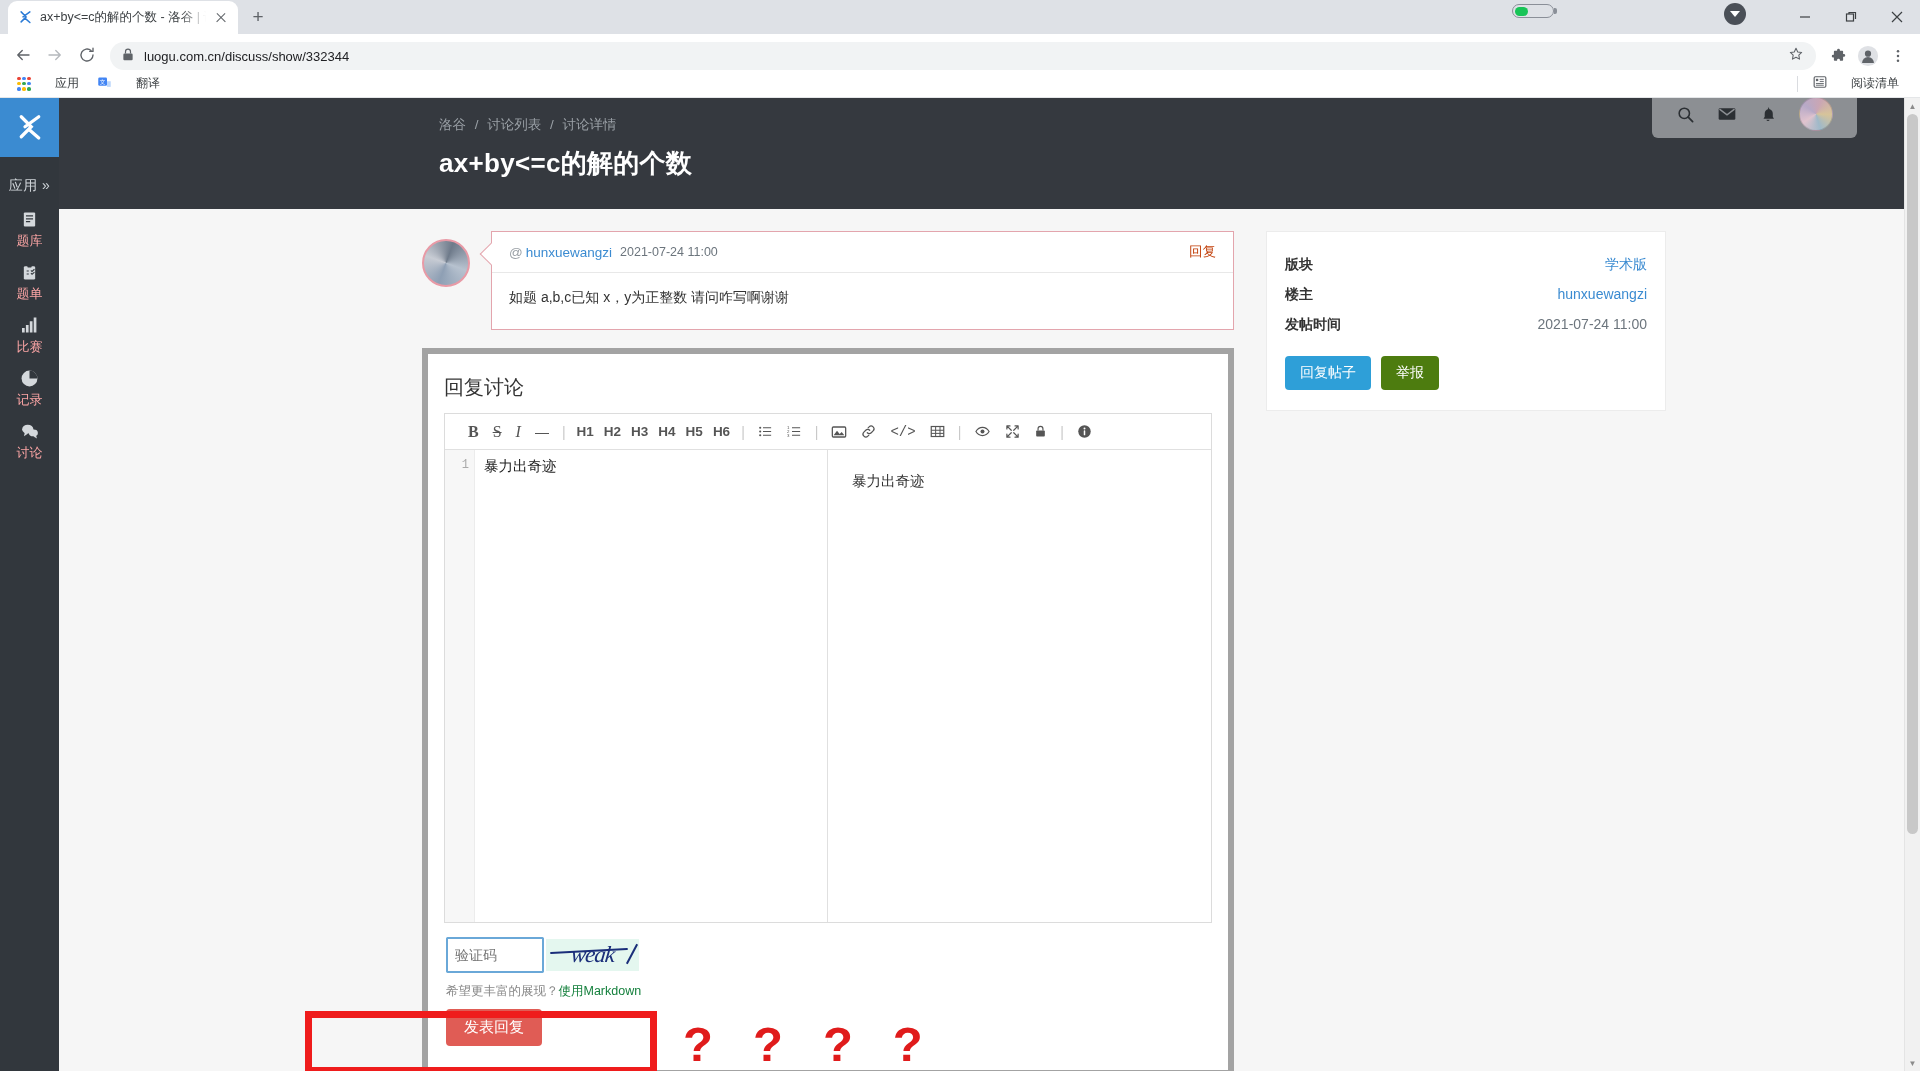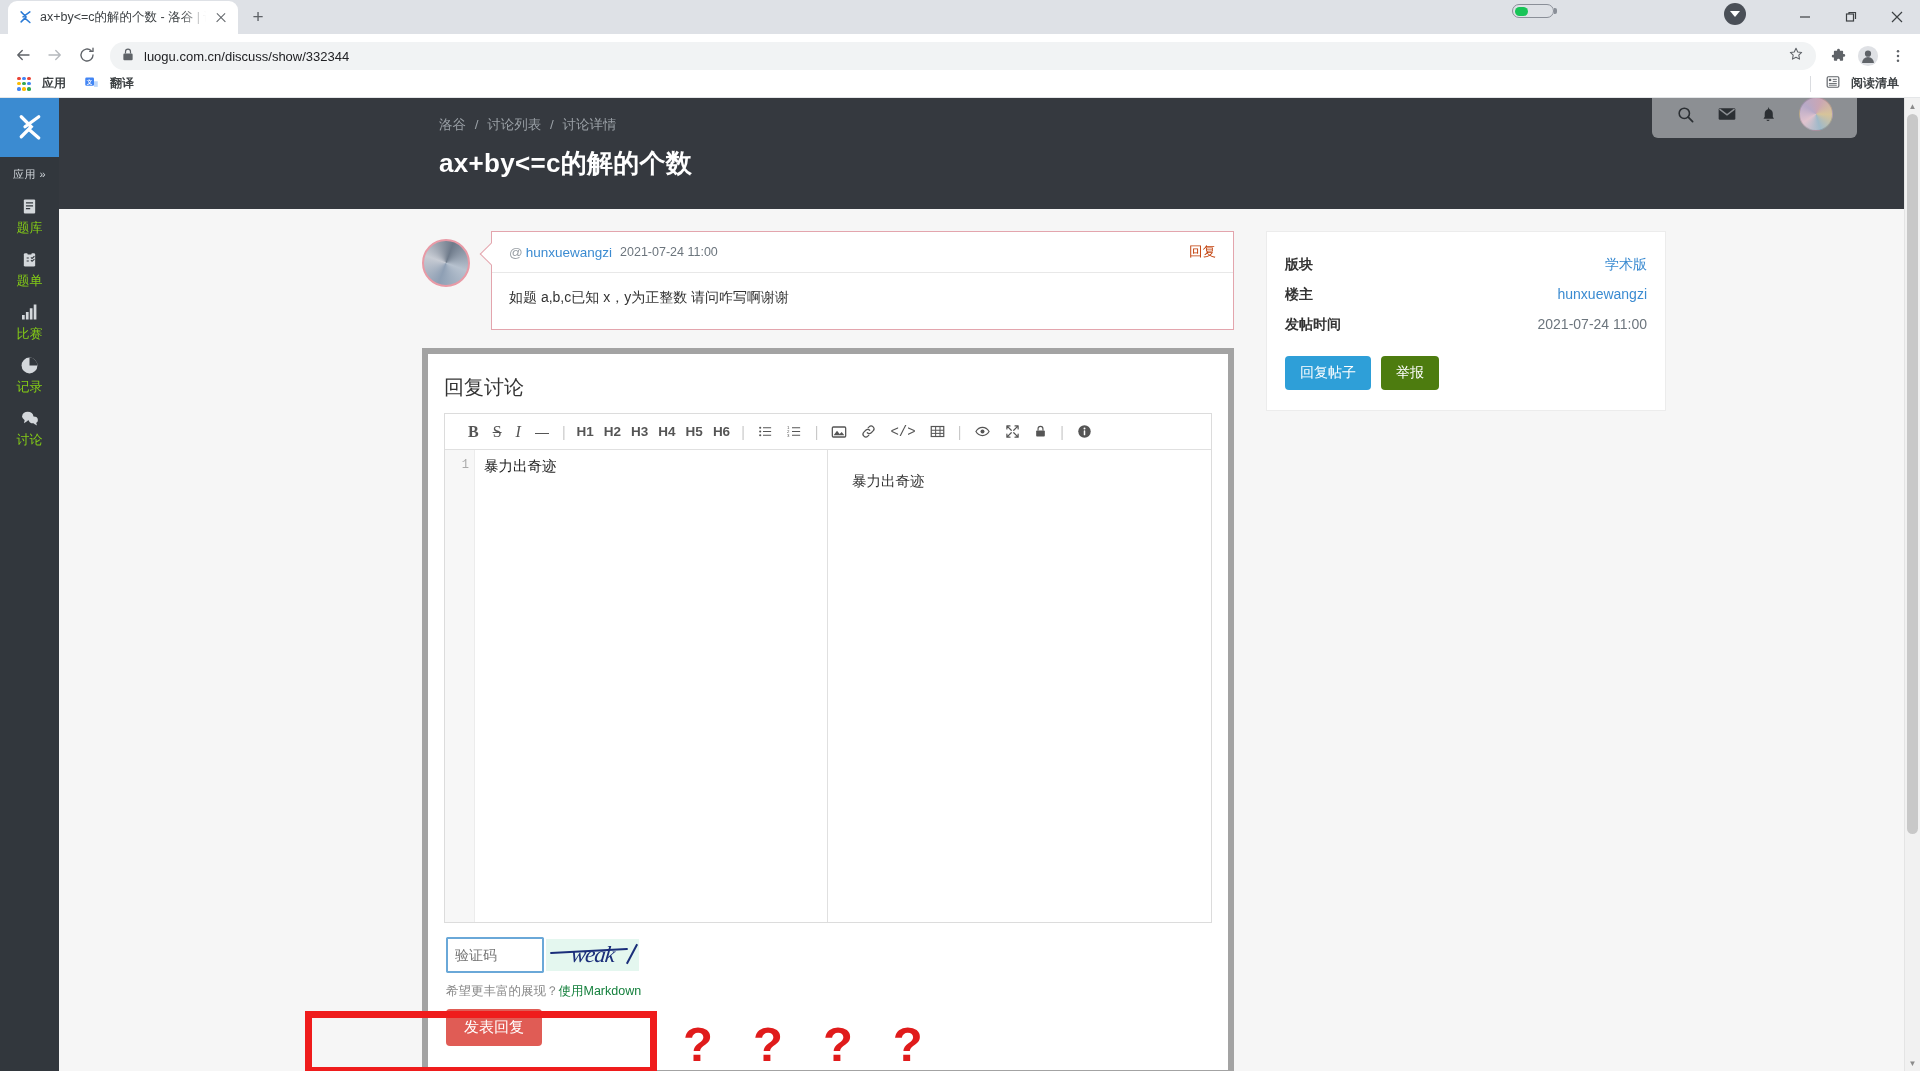--- a/index.html
+++ b/index.html
@@ -59,37 +59,37 @@
   .navbtn { width:30px;height:30px;border-radius:50%;display:flex;align-items:center;justify-content:center;color:#5f6368;cursor:pointer;}
   .omnibox {
     flex:1 1 auto; height:28px; background:#f1f3f4; border-radius:14px; display:flex;
     align-items:center; padding:0 12px; gap:10px; margin:0 6px; min-width:0;
   }
   .omnibox .url { font-size:13px; color:#202124; white-space:nowrap; overflow:hidden; }
   .omnibox .star { margin-left:auto; color:#5f6368; }
   .tb-icon { width:28px;height:28px;display:flex;align-items:center;justify-content:center;color:#5f6368;cursor:pointer;}
 
   .bookmarks { height:28px; background:#fff; display:flex; align-items:center; padding:0 10px; gap:4px; flex:0 0 28px; border-bottom:1px solid #e4e6e8;}
-  .bm { display:flex;align-items:center;gap:11px;padding:2px 7px;border-radius:4px;font-size:12px;color:#3c4043;cursor:pointer;font-weight:bold;}
+  .bm { display:flex;align-items:center;gap:24px;padding:2px 7px;border-radius:4px;font-size:12px;color:#3c4043;cursor:pointer;}
   .appsgrid { width:14px;height:14px;display:grid;grid-template-columns:repeat(3,1fr);grid-template-rows:repeat(3,1fr);gap:1.5px;}
   .appsgrid i{ display:block;border-radius:50%; }
   .bm-right { margin-left:auto; display:flex; align-items:center; gap:8px; padding-right:4px;}
   .bm-sep { width:1px; height:16px; background:#dadce0; }
 
   
   .viewport { flex:1 1 auto; display:flex; position:relative; background:#fff; overflow:hidden; }
 
   .lg-side {
     width:59px; flex:0 0 59px; background:#32373d; display:flex; flex-direction:column;
     align-items:center; color:#c7ccd1;
   }
   .lg-logo { width:59px;height:59px;background:#3b8bd1;display:flex;align-items:center;justify-content:center;}
   .lg-logo svg { width:30px; height:30px; }
-  .lg-apps { font-size:11px; color:#cfd4d9; padding:10px 0 4px; letter-spacing:.5px;}
-  .lg-item { display:flex;flex-direction:column;padding:10px 0 2px; cursor:pointer; color:#84cc16;}
+  .lg-apps { font-size:14px; color:#cfd4d9; padding:20px 0 4px; letter-spacing:.5px;}
+  .lg-item { display:flex;flex-direction:column;padding:10px 0 2px; cursor:pointer; color:#fca5a5;}
   .lg-item .ic { height:20px; display:flex; align-items:center; justify-content:center; margin-bottom:3px;}
   .lg-item .lb { font-size:13px; }
 
   .content { flex:1 1 auto; display:flex; flex-direction:column; overflow:hidden; background:#f6f6f6;}
 
   .lg-header { background:#35393f; height:111px; position:relative; flex:0 0 111px; }
   .lg-header .inner { padding:18px 0 0 380px; }
   .crumb { font-size:13.5px; color:#9aa0a6; }
   .crumb span.sep { margin:0 5px; }
   .pg-title { font-size:26px; font-weight:bold; color:#fff; margin-top:12px; letter-spacing:.3px;}

